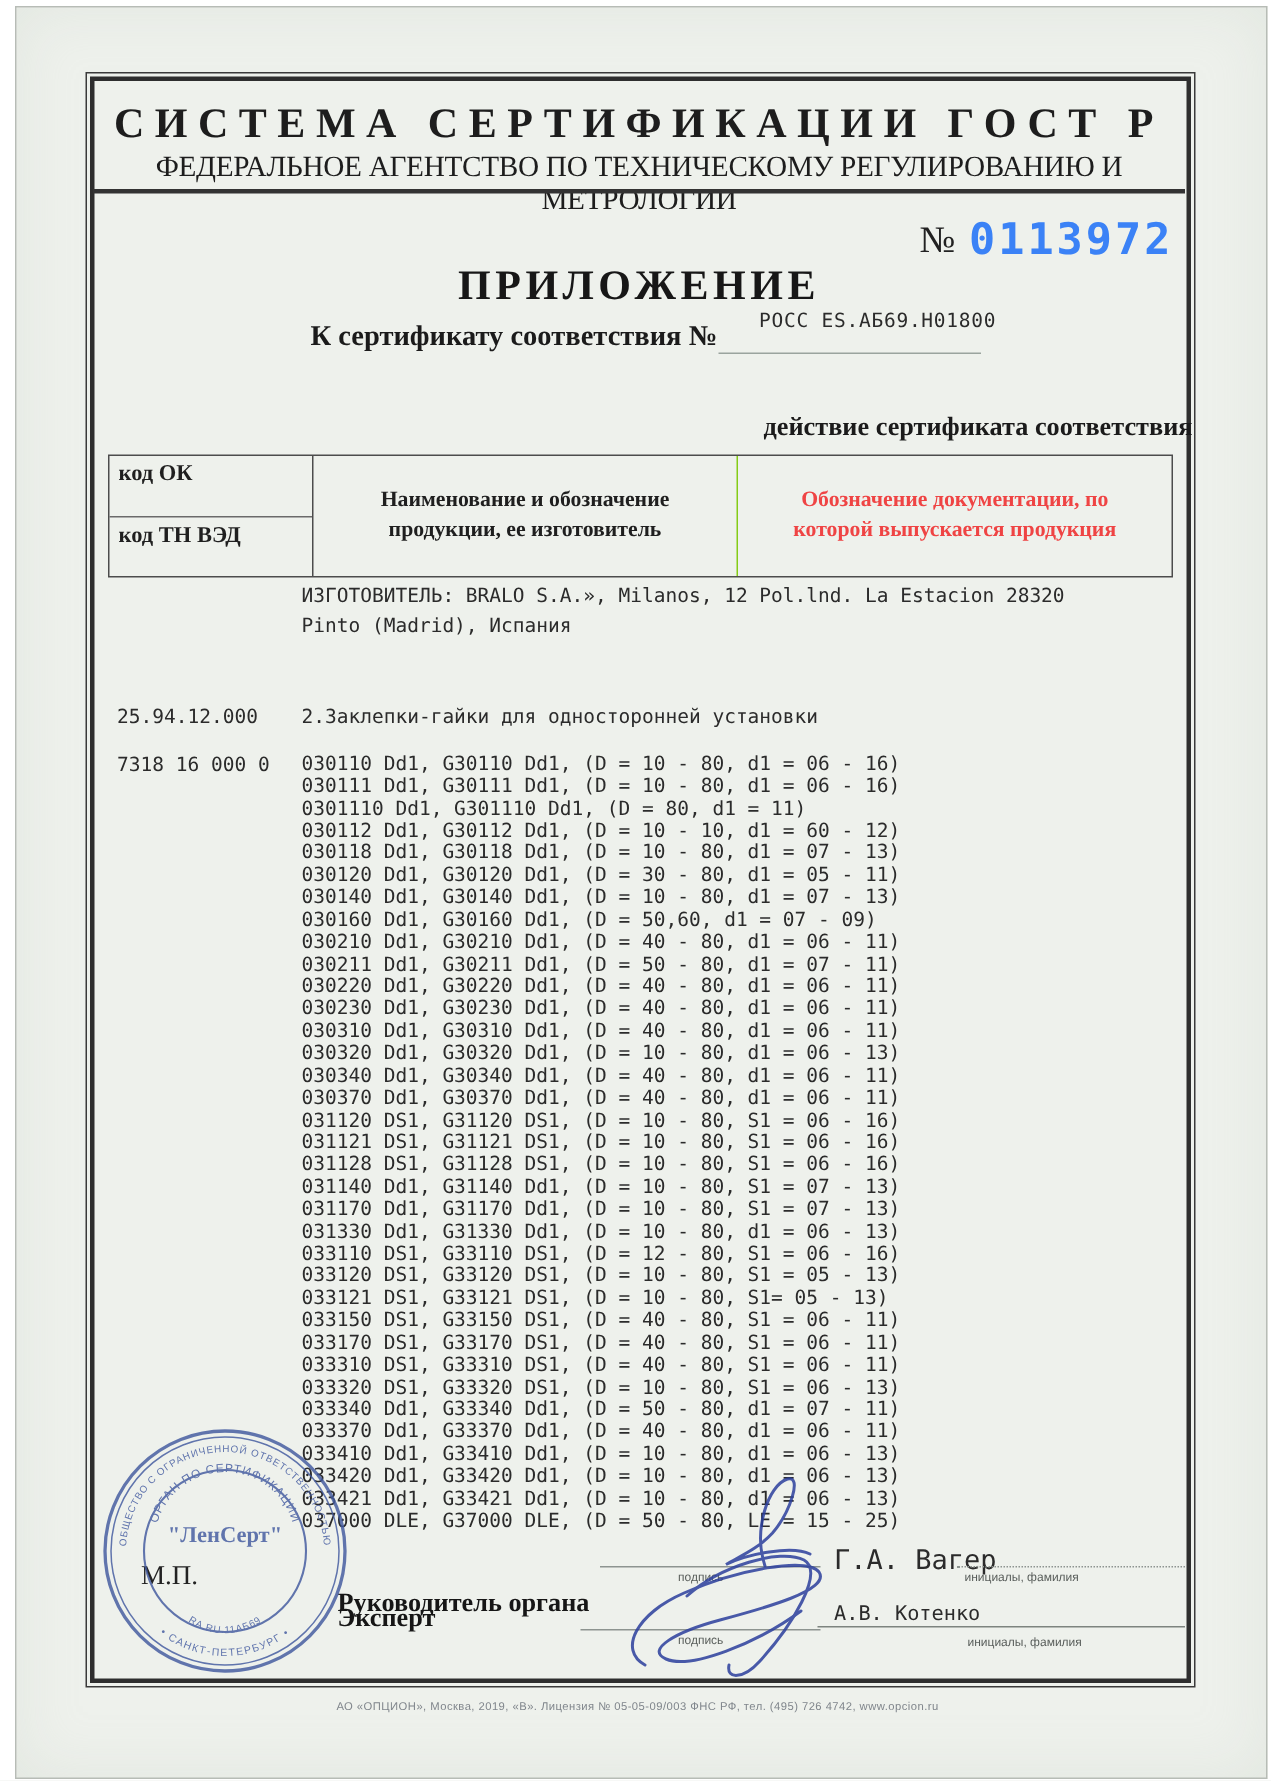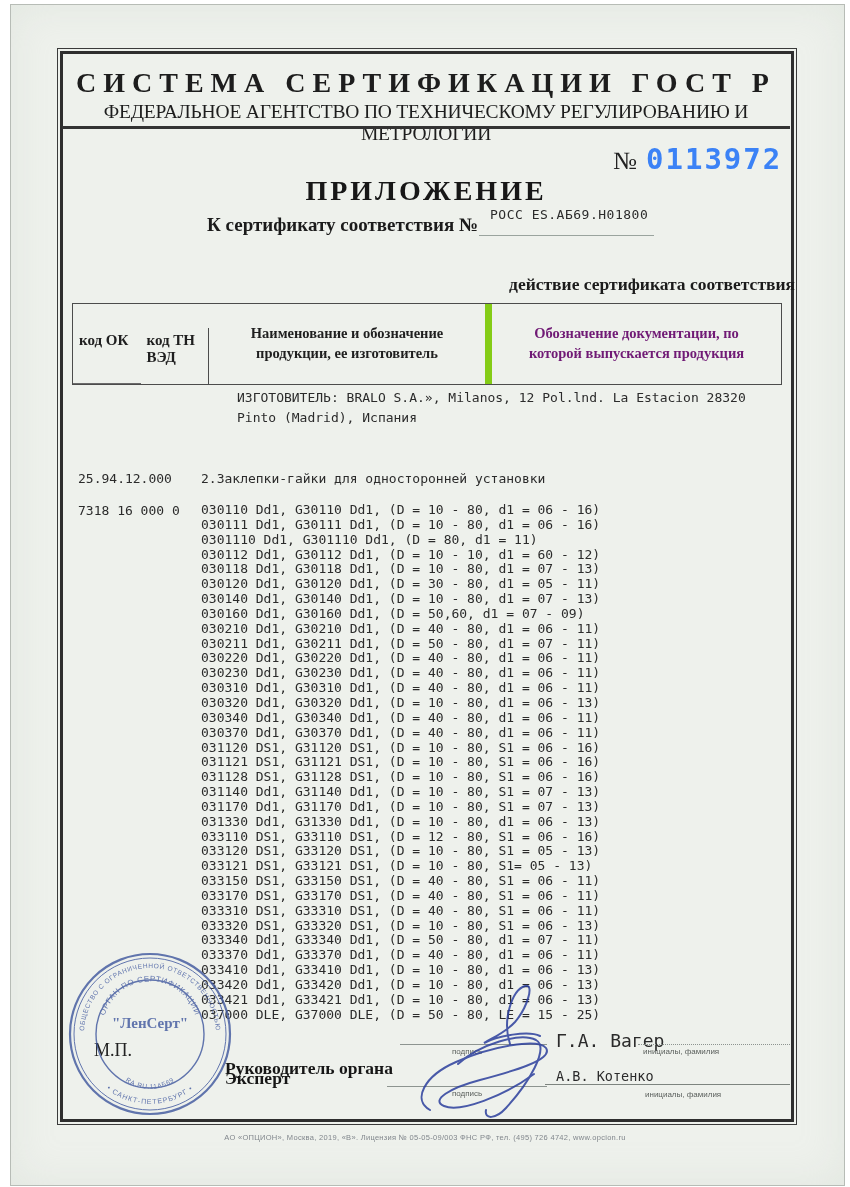--- a/index.html
+++ b/index.html
@@ -10,32 +10,32 @@
   .frame::after{content:"";position:absolute;inset:2px;border:3px solid #2e2e2e;pointer-events:none;}
   .abs{position:absolute;}
   .ctr{left:57px;width:738px;text-align:center;}
   .title{top:67px;font-size:28px;font-weight:bold;letter-spacing:7px;color:#1d1d1d;font-family:Liberation Serif, serif;}
   .subtitle{top:101px;font-size:19.5px;font-weight:normal;letter-spacing:-0.2px;color:#1d1d1d;}
   .hsep{top:126px;left:62px;width:728px;height:2.5px;background:#333;}
   .num-prefix{left:613px;top:147px;font-size:25px;color:#222;}
   .num-value{left:646px;top:142px;font-family:"DejaVu Sans Mono",monospace;font-size:29px;font-weight:bold;letter-spacing:2px;color:#3b82f6;}
   .doc-title{top:175px;font-size:28px;font-weight:bold;letter-spacing:3px;color:#171717;}
   .cert-label{left:207px;top:214px;font-size:19px;font-weight:bold;color:#1b1b1b;}
-  .cert-number{left:490px;top:207px;font-family:"DejaVu Sans Mono",monospace;font-size:13px;letter-spacing:.5px;color:#333;}
+  .cert-number{left:506px;top:207px;font-family:"DejaVu Sans Mono",monospace;font-size:13px;letter-spacing:.5px;color:#333;}
   .cert-line{left:479px;top:235px;width:175px;border-bottom:1.5px solid #9aa49e;}
   .list-sub1{top:253px;font-size:17.5px;font-weight:bold;color:#1b1b1b;}
   .list-sub2{top:274px;font-size:17.5px;font-weight:bold;color:#1b1b1b;text-align:right;}
   .tbl{left:72px;top:303px;width:708px;height:80px;border:1px solid #4c4c4c;display:flex;}
-  .tbl .c1{width:135px;border-right:1px solid #4c4c4c;display:flex;flex-direction:row;margin-top:24px;}
+  .tbl .c1{width:135px;border-right:1px solid #4c4c4c;display:flex;flex-direction:column;}
   .tbl .c1 .cell{flex:1;padding:4px 0 0 6px;font-size:15px;font-weight:600;color:#1f1f1f;}
   .tbl .c1 .cell:first-child{border-bottom:1px solid #6a6a6a;}
-  .tbl .c2{width:283px;border-right:7px solid #84cc16;display:flex;align-items:center;justify-content:center;text-align:center;font-size:14.5px;font-weight:600;color:#1f1f1f;padding:0 28px;box-sizing:border-box;line-height:1.35;}
-  .tbl .c3{flex:1;display:flex;align-items:center;justify-content:center;text-align:center;font-size:14.5px;font-weight:600;color:#701a75;padding:0 18px;box-sizing:border-box;line-height:1.35;}
+  .tbl .c2{width:283px;border-right:1px solid #84cc16;display:flex;align-items:center;justify-content:center;text-align:center;font-size:14.5px;font-weight:600;color:#1f1f1f;padding:0 28px;box-sizing:border-box;line-height:1.35;}
+  .tbl .c3{flex:1;display:flex;align-items:center;justify-content:center;text-align:center;font-size:14.5px;font-weight:600;color:#ef4444;padding:0 18px;box-sizing:border-box;line-height:1.35;}
   .mono{font-family:"DejaVu Sans Mono",monospace;color:#2b2b2b;}
-  .manufacturer{left:201px;top:388px;font-size:13px;line-height:19.5px;white-space:pre;margin-left:36px;}
+  .manufacturer{left:201px;top:388px;font-size:13px;line-height:19.5px;white-space:pre;}
   .row1-code{left:78px;top:471px;font-size:13px;}
   .row1-name{left:201px;top:471px;font-size:13px;}
   .row2-code{left:78px;top:503px;font-size:13px;}
   .products{left:201px;top:503px;font-size:13px;line-height:14.85px;white-space:pre;}
   .role1{left:225px;top:1026px;font-size:17.5px;font-weight:bold;color:#161616;margin-top:32px;}
   .role2{left:225px;top:1068px;font-size:17.5px;font-weight:bold;color:#161616;}
   .sigline1{left:400px;top:1028px;width:147px;height:16px;border-bottom:1.2px solid #8d9490;}
   .sigline2{left:387px;top:1070px;width:160px;height:16px;border-bottom:1.2px solid #8d9490;}
   .cap{font-family:Liberation Sans, sans-serif;font-size:8px;color:#5a5f5c;}
   .cap-sign1{left:452px;top:1047px;}

